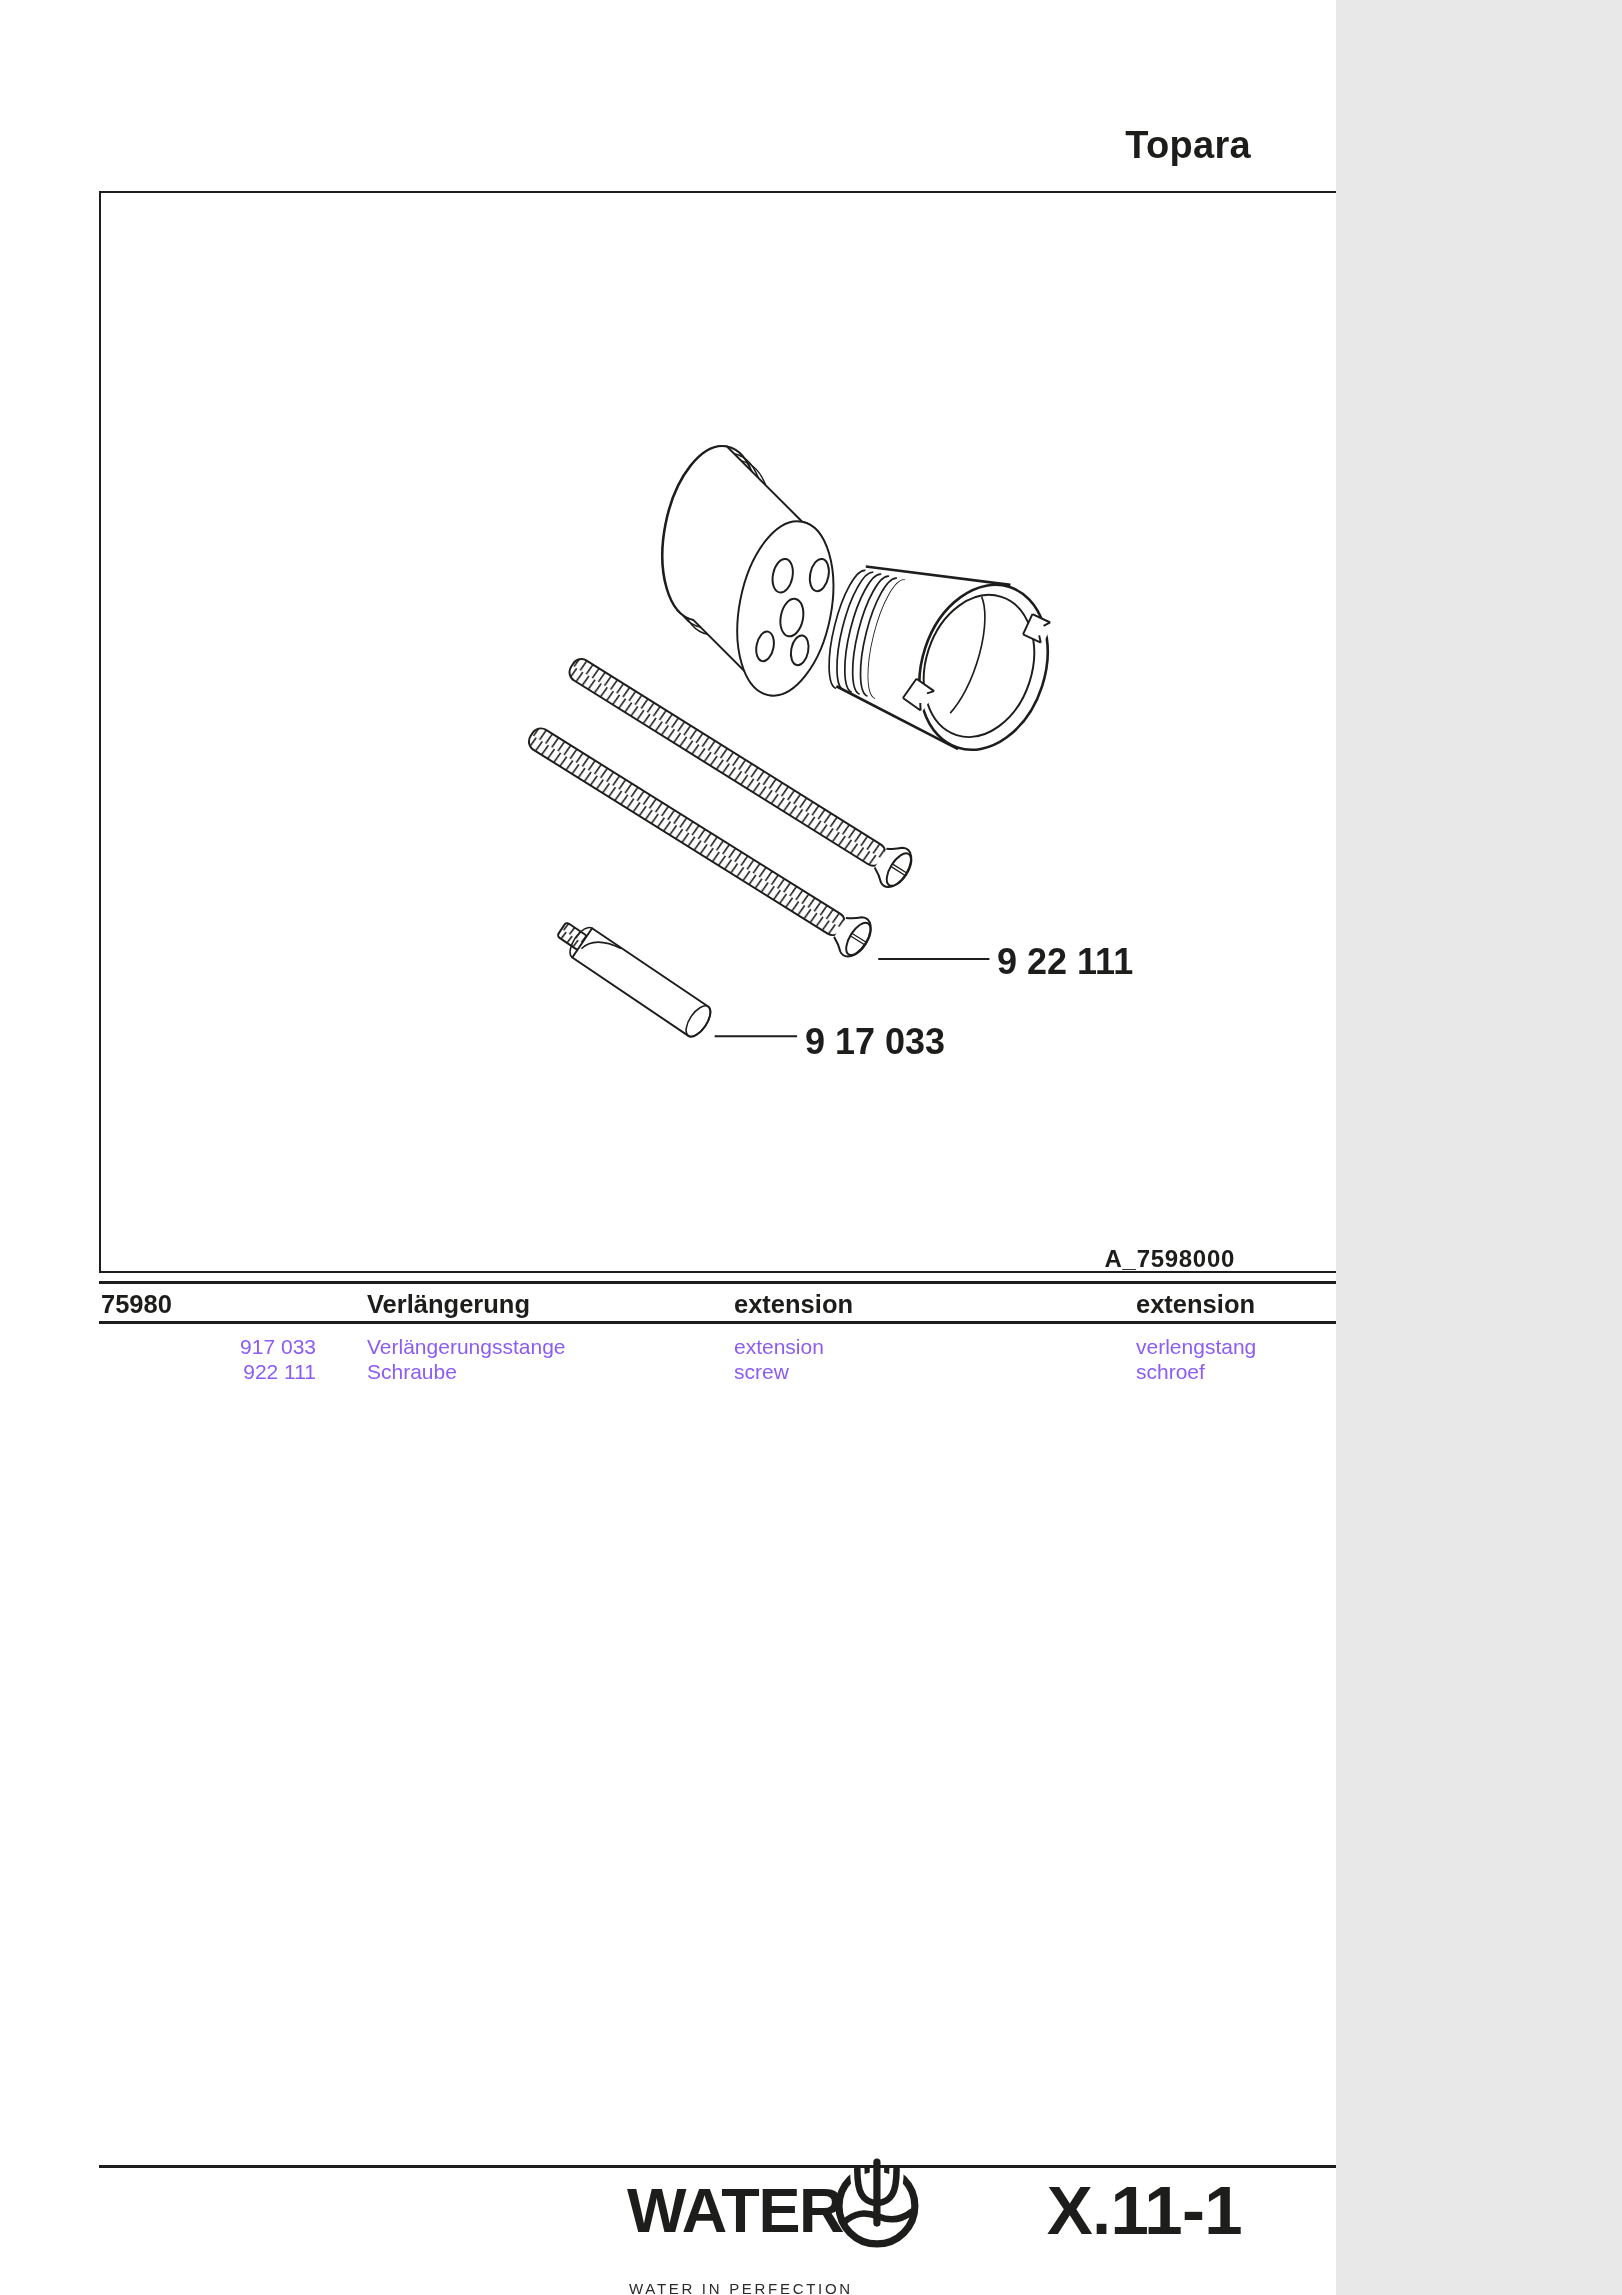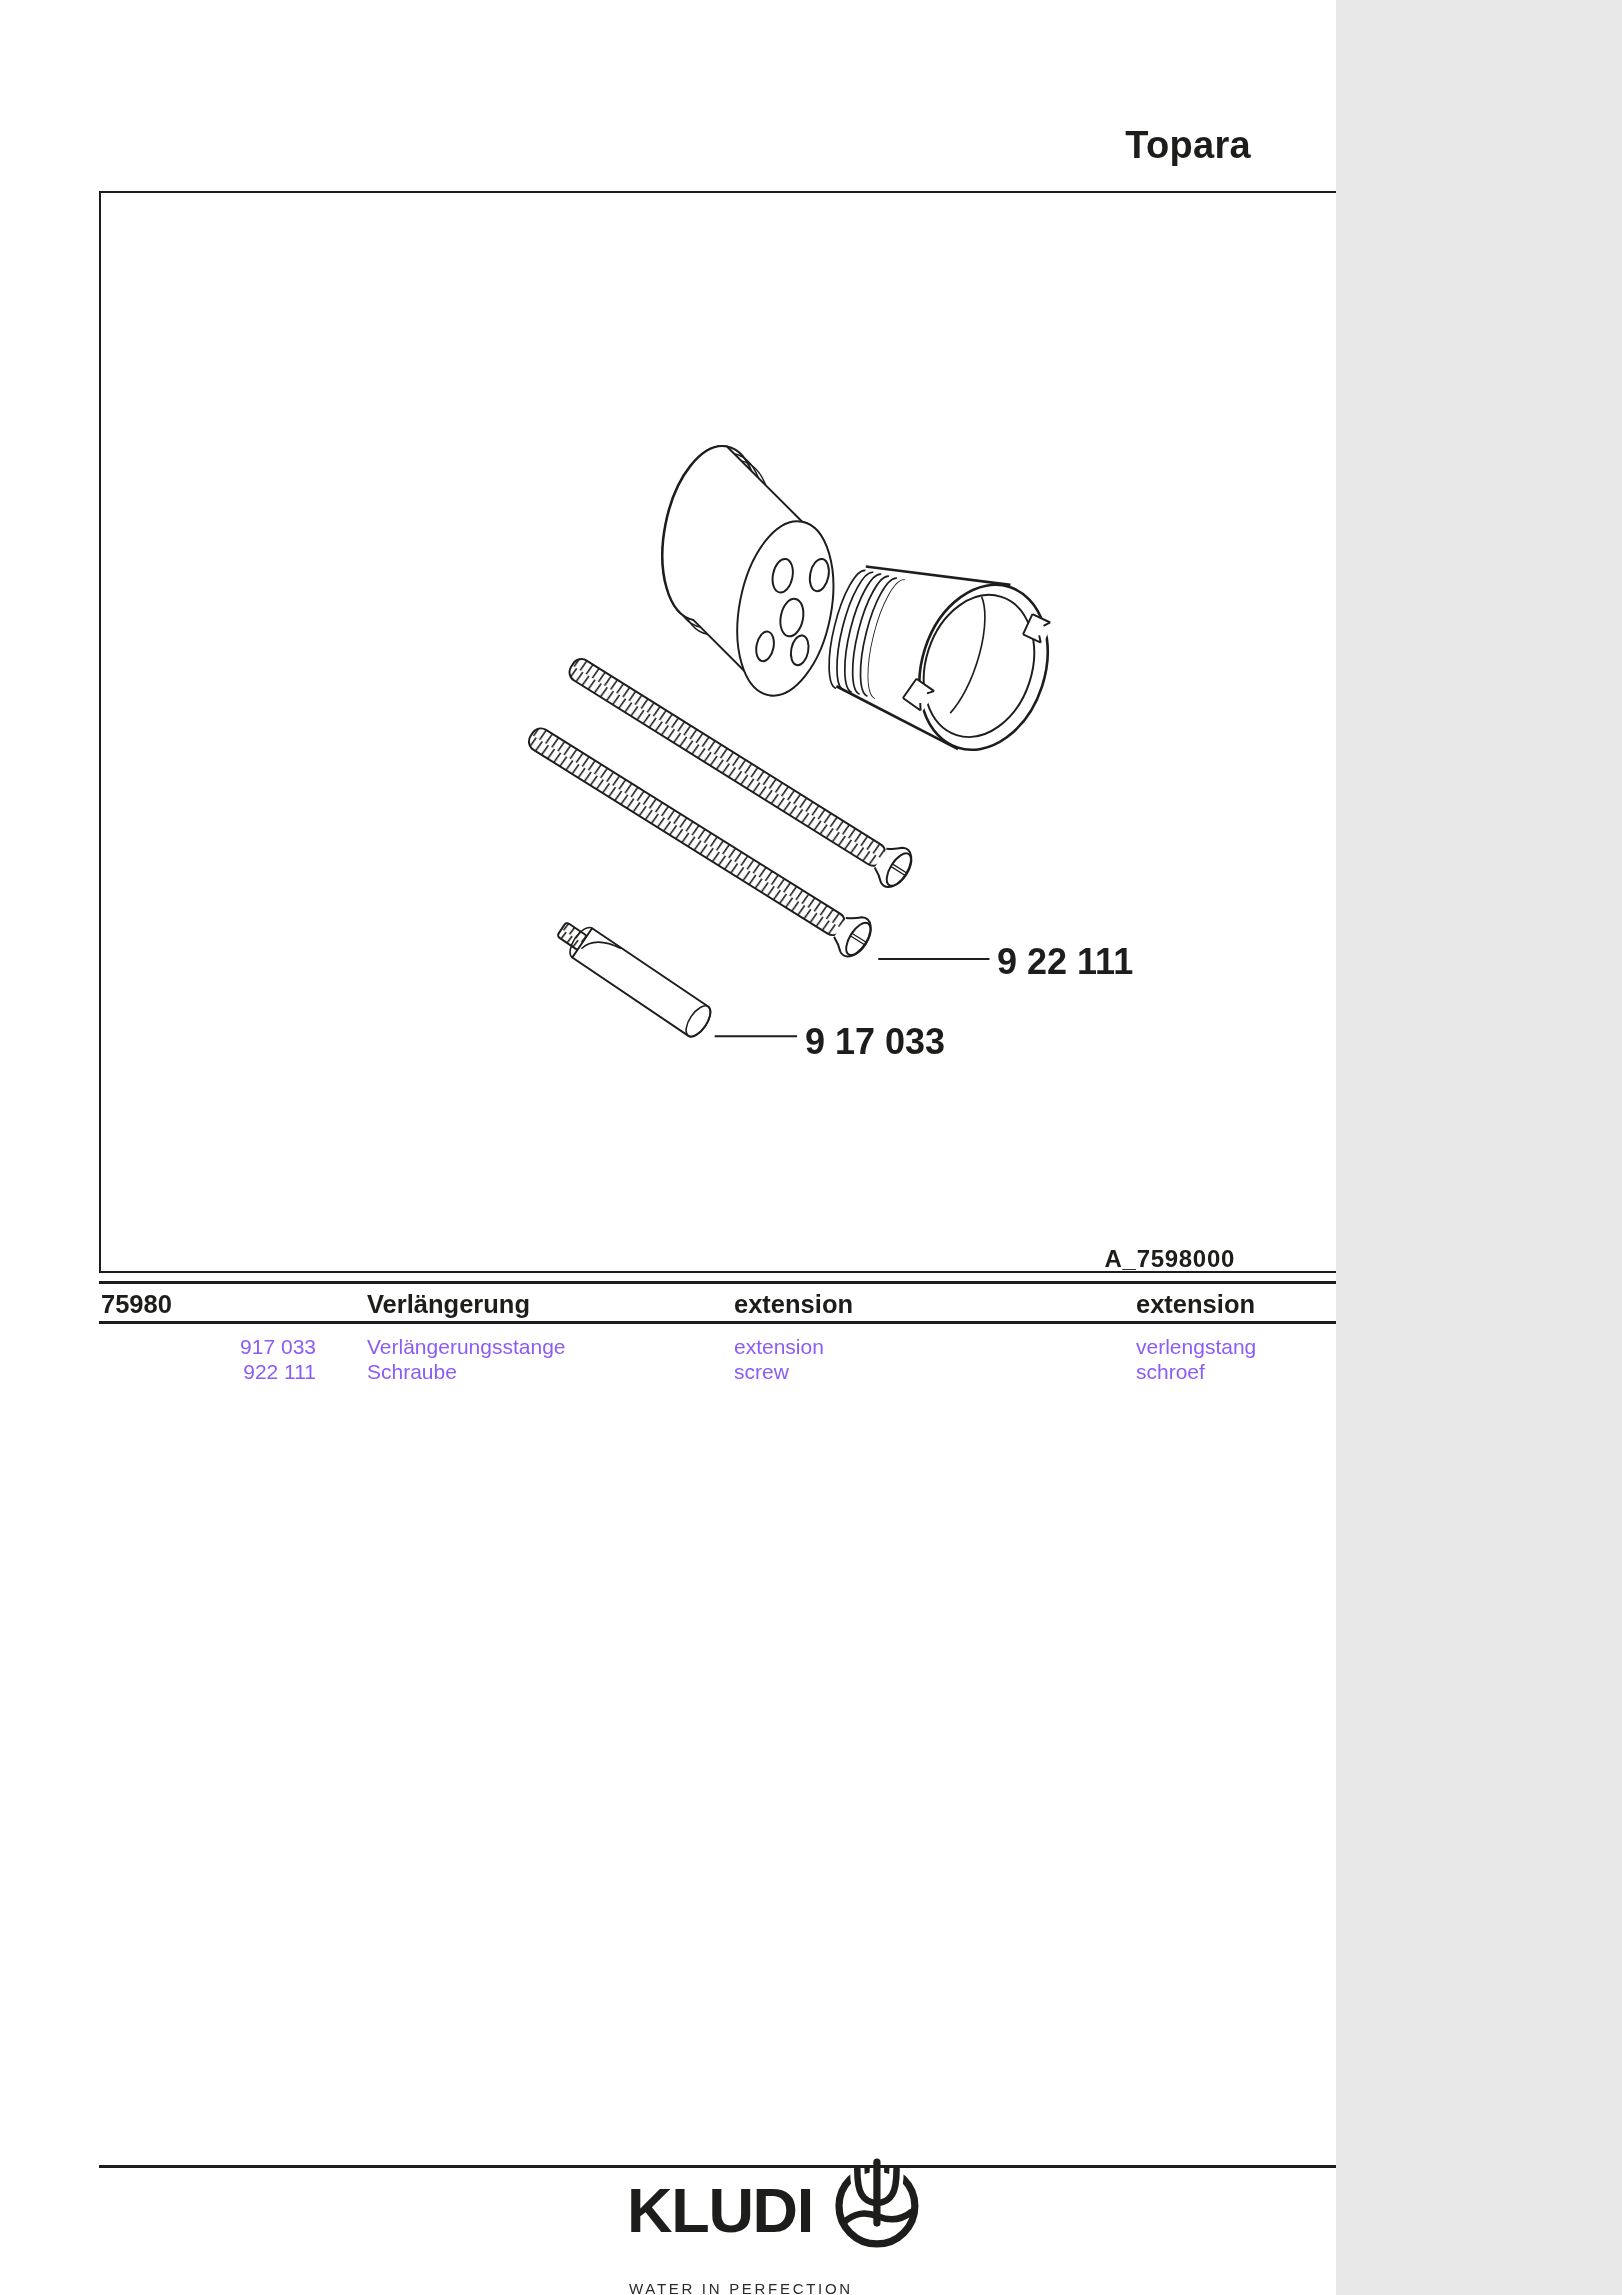--- a/index.html
+++ b/index.html
@@ -187,17 +187,18 @@
     <div class="abs td c-nl  r1">verlengstang</div>
   </div>
   <div>
     <div class="abs td c-num r2">922 111</div>
     <div class="abs td c-de  r2">Schraube</div>
     <div class="abs td c-en  r2">screw</div>
     <div class="abs td c-nl  r2">schroef</div>
   </div>
 
   <div class="abs rule footer-rule"></div>
-  <div class="abs brand">KLUDI</div>
+  <div class="abs brand">WATER</div>
   <div class="abs tagline">WATER IN PERFECTION</div>
+  <div class="abs page-num">X.11-1</div>
 
 </div>
 
 
 </body></html>

